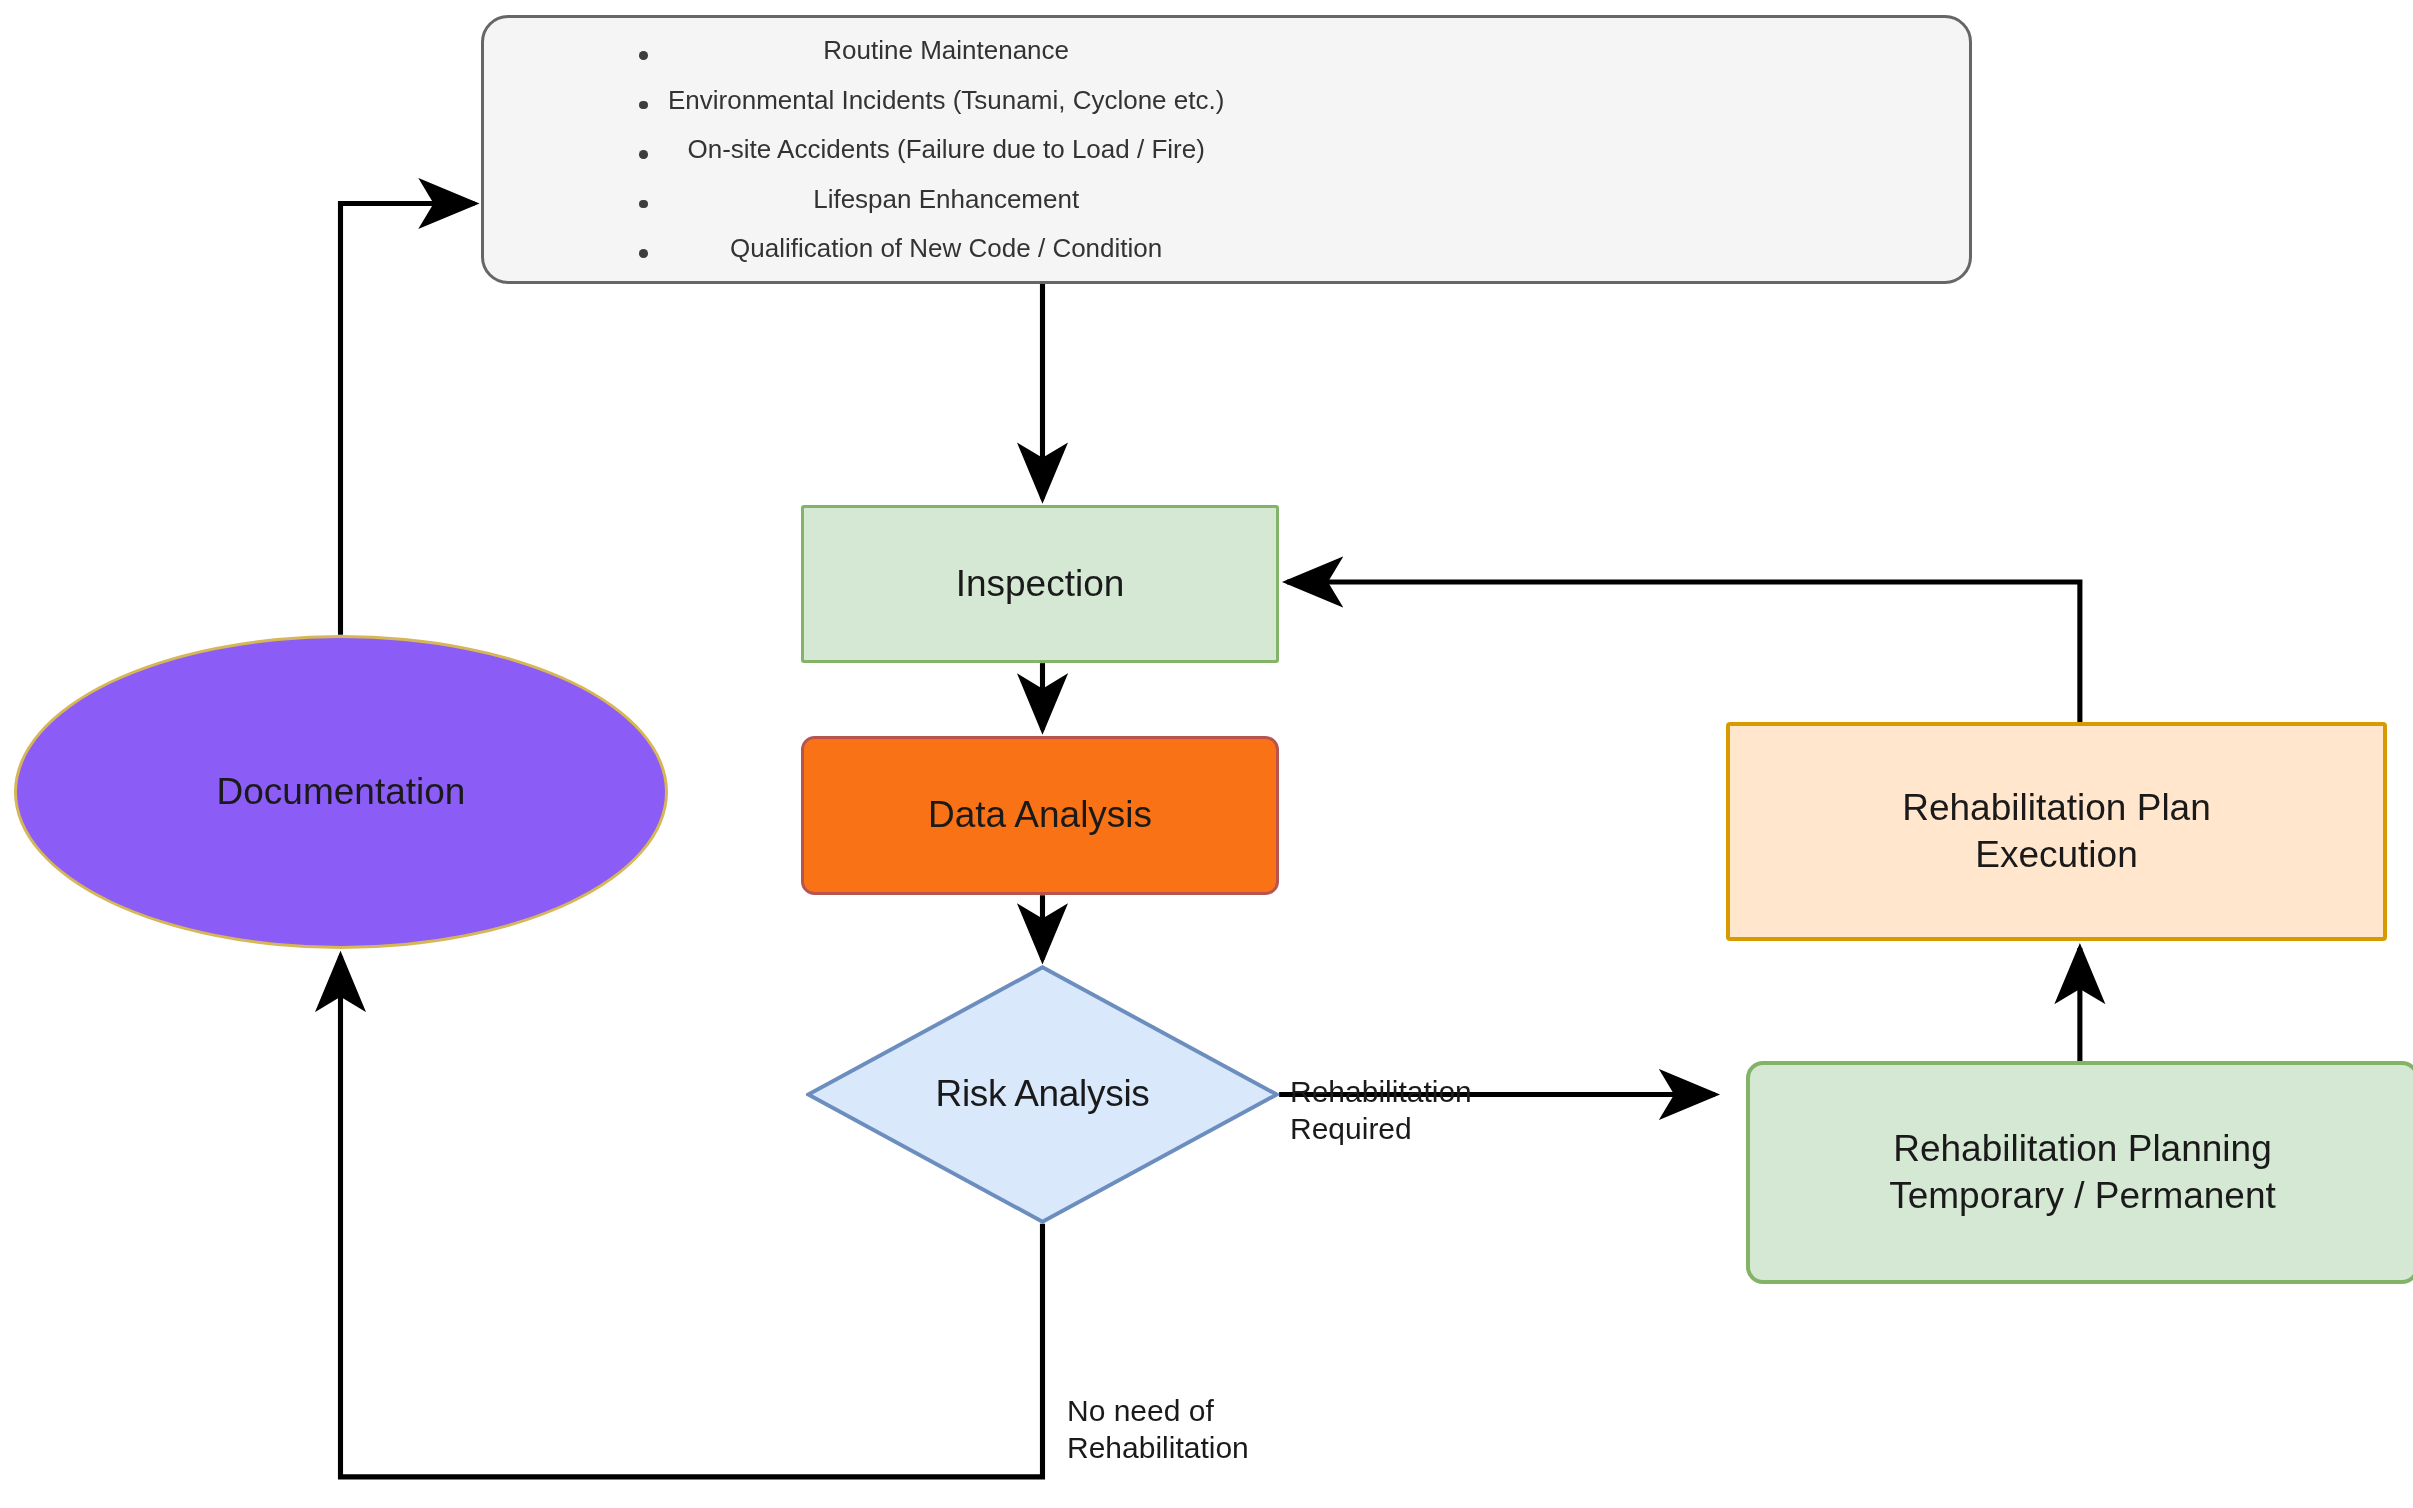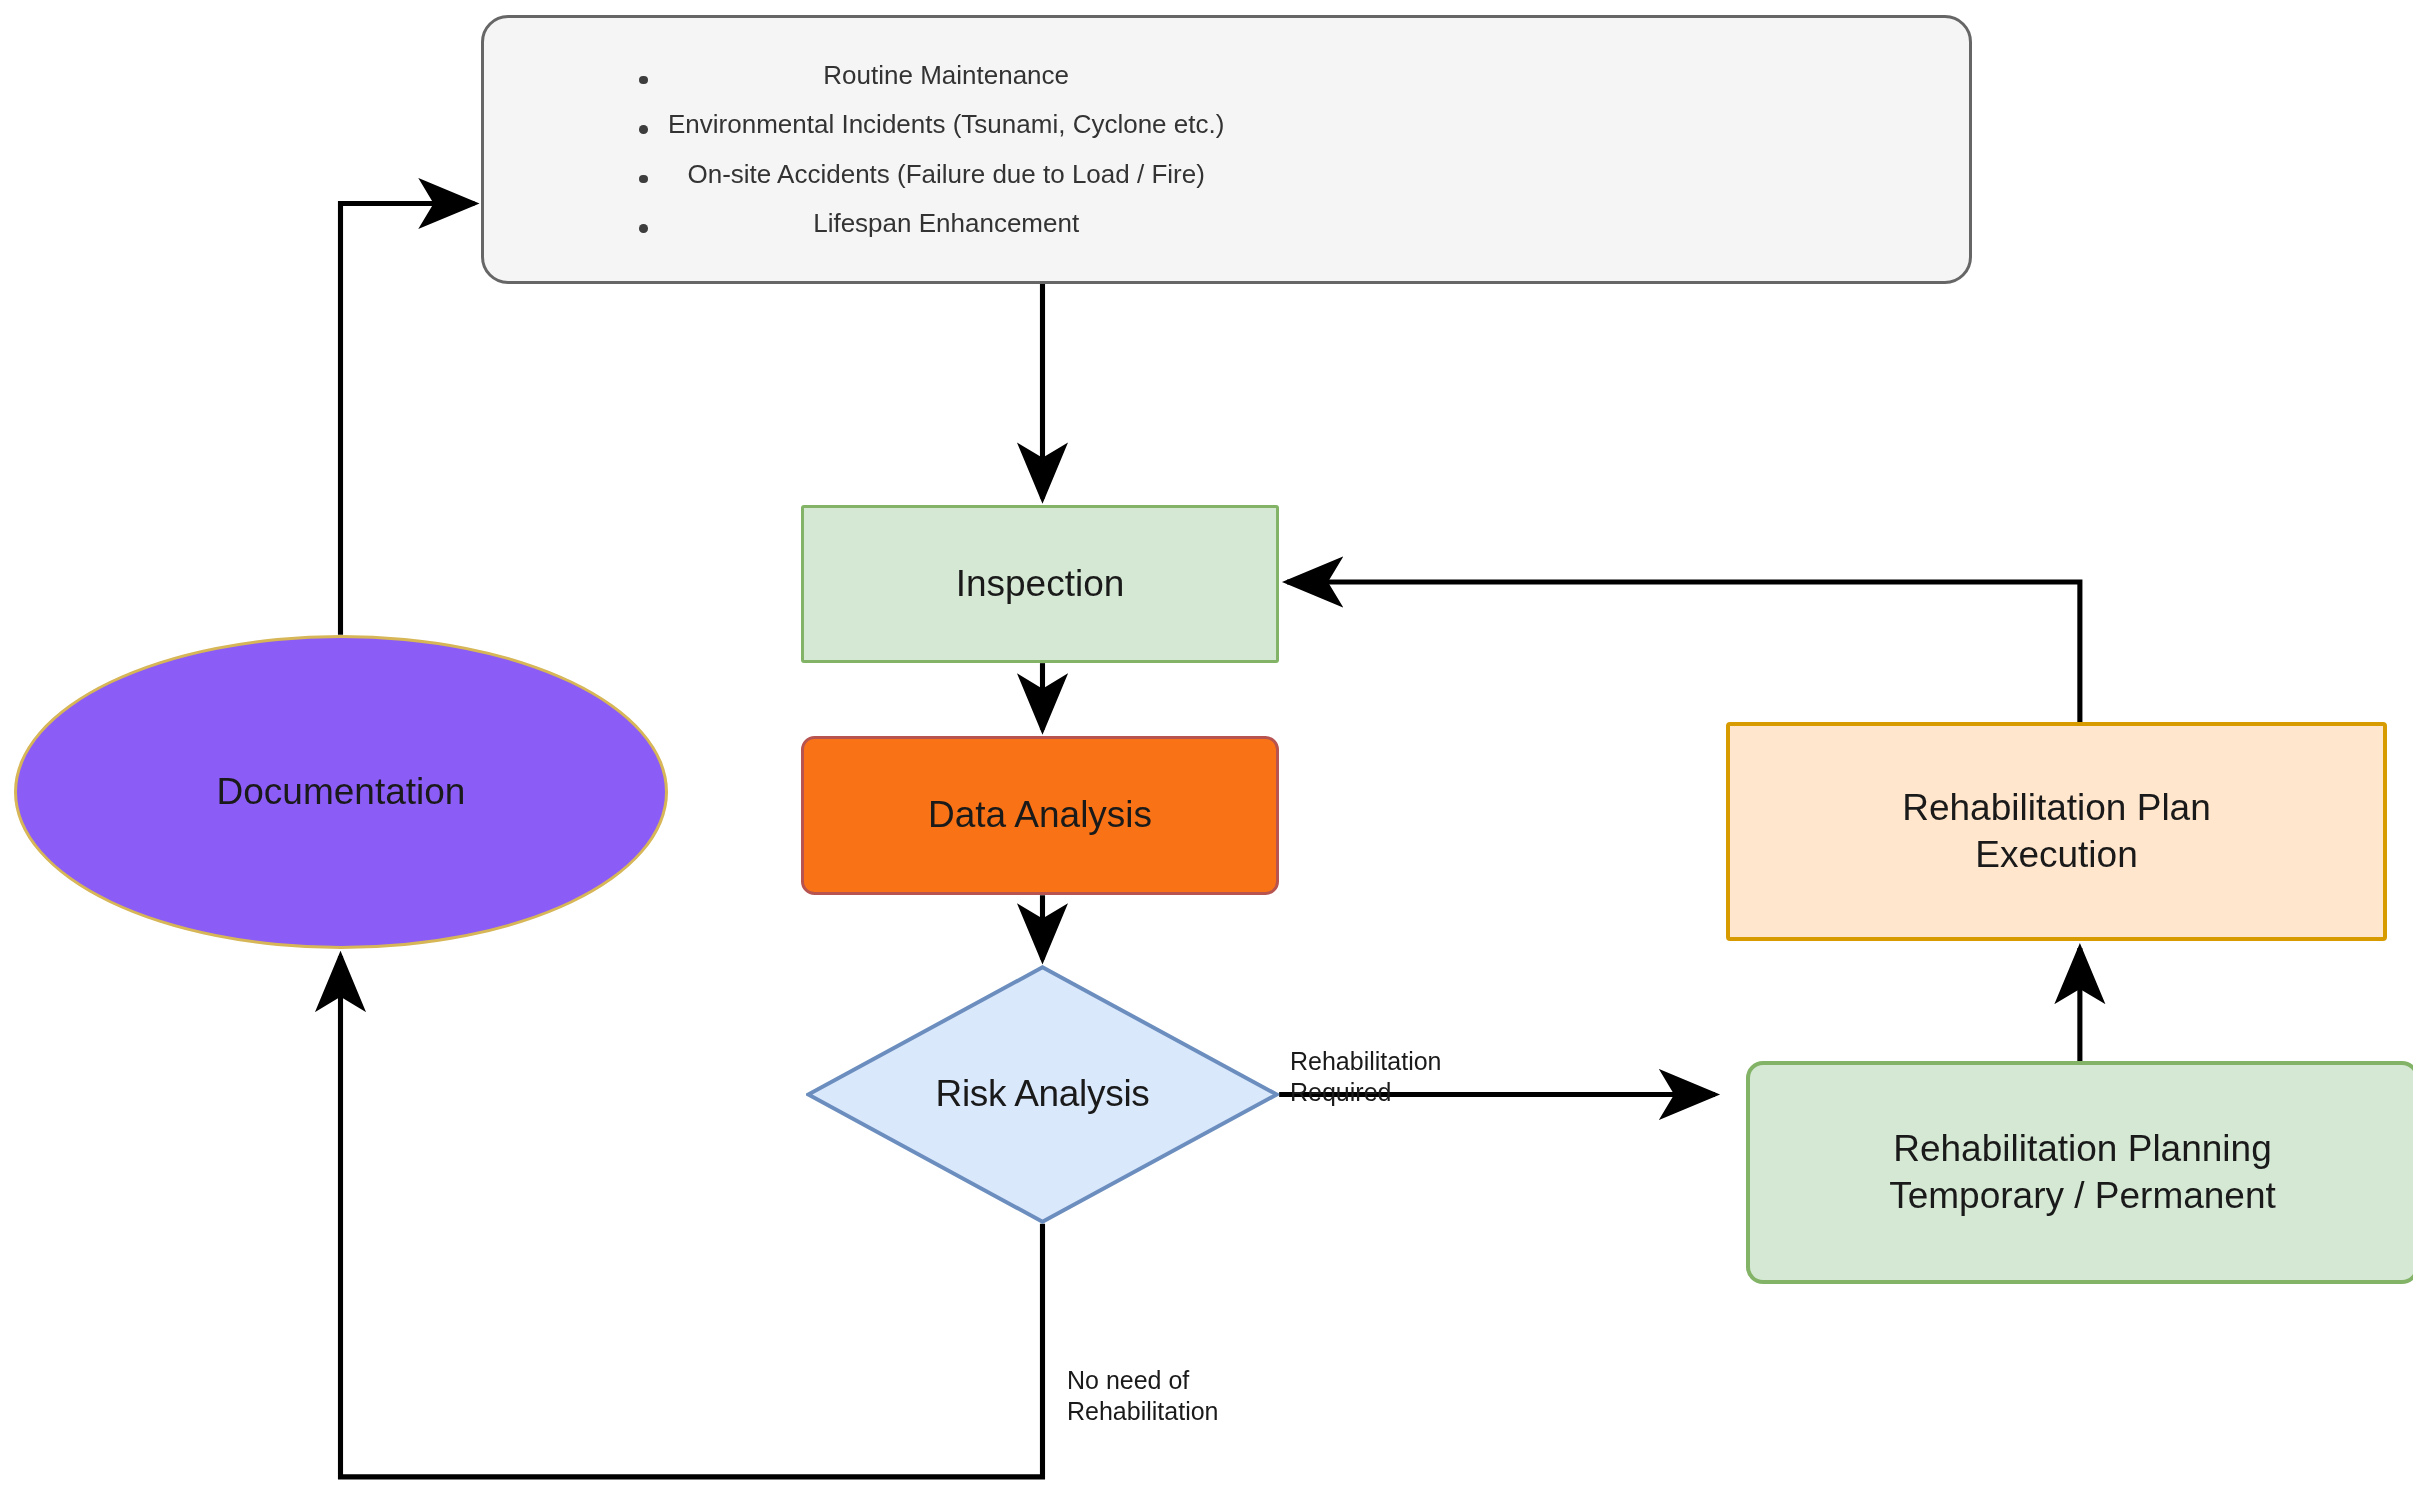--- a/index.html
+++ b/index.html
@@ -37,21 +37,21 @@
      background:#8b5cf6;border:3.4px solid #d6b656;border-radius:50%;font-size:37px;}
 
   
   #risk-wrap{left:806px;top:965px;width:473px;height:259px;}
   #risk-wrap svg{position:absolute;left:0;top:0;width:100%;height:100%;}
   #risk-label{position:absolute;left:0;top:0;width:100%;height:100%;
      display:flex;align-items:center;justify-content:center;font-size:37px;
      letter-spacing:-0.3px;}
 
   
-  .edge-label{position:absolute;font-size:25px;line-height:1.22;white-space:pre-line;}
+  .edge-label{position:absolute;font-size:30px;line-height:1.22;white-space:pre-line;margin-top:28px;}
   #lbl-rehab-required{left:1290px;top:1046px;}
   #lbl-no-need{left:1067px;top:1365px;}
 </style>
 </head>
 <body>
 
 <div id="stage">
 
   <svg class="edges" viewBox="0 0 4252 2658">
     <defs>
@@ -78,20 +78,21 @@
       <path d="M600,1118 L600,358 L836,358"></path>
     </g>
   </svg>
 
   <div class="node" id="req-panel">
     <ul id="req-list">
       <li>Routine Maintenance</li>
       <li>Environmental Incidents (Tsunami, Cyclone etc.)</li>
       <li>On-site Accidents (Failure due to Load / Fire)</li>
       <li>Lifespan Enhancement</li>
+      <li>Qualification of New Code / Condition</li>
     </ul>
   </div>
 
   <div class="node" id="inspection">
     <span>Inspection</span>
   </div>
 
   <div class="node" id="data-analysis">
     <span>Data Analysis</span>
   </div>

